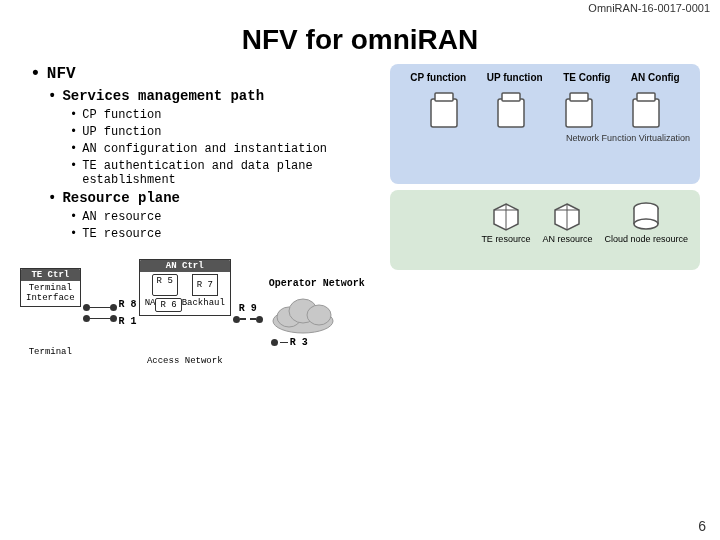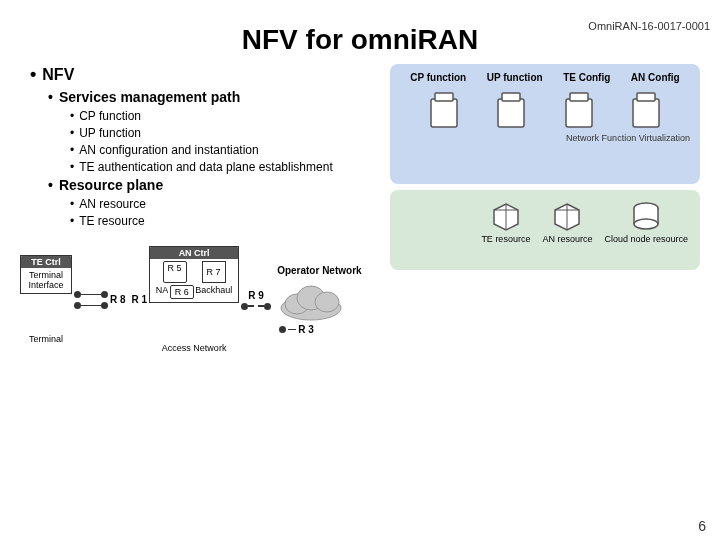--- a/index.html
+++ b/index.html
@@ -7,40 +7,41 @@
       width: 720px;
       height: 540px;
       background: #fff;
       font-family: Arial, sans-serif;
       font-size: 13px;
       overflow: hidden;
       position: relative;
     }
     .doc-id {
       position: absolute;
-      top: 20px;
+      top: 2px;
       right: 10px;
       font-size: 11px;
       color: #333;
     }
     .title {
       text-align: center;
       font-size: 28px;
       font-weight: bold;
       padding-top: 24px;
       padding-bottom: 8px;
     }
     .content-area {
       display: flex;
       padding: 0 20px;
       gap: 10px;
     }
     .left-panel {
       flex: 1;
       min-width: 320px;
+      font-family: Liberation Mono, monospace;
     }
     .right-panel {
       width: 310px;
       display: flex;
       flex-direction: column;
       gap: 6px;
     }
     .bullet-h1 {
       font-size: 16px;
       font-weight: bold;
@@ -240,21 +241,21 @@
           <div style="width:20px; border-top:1.5px solid #333;"></div>
           <span class="dot"></span>
         </div>
         <div style="display:flex; align-items:center;">
           <span class="dot"></span>
           <div style="width:20px; border-top:1.5px solid #333;"></div>
           <span class="dot"></span>
         </div>
       </div>
 
-      <div style="display:flex; flex-direction:row; gap:6px; margin-right: 2px; font-size:10px; font-weight:bold;">
+      <div style="display:flex; flex-direction:column; gap:6px; margin-right: 2px; font-size:10px; font-weight:bold;">
         <div>R 8</div>
         <div>R 1</div>
       </div>
 
       <div class="net-node">
         <div class="node-box" style="min-width:90px;">
           <div class="node-box-header">AN Ctrl</div>
           <div style="display:flex; justify-content:space-around; margin-bottom:2px;">
             <span style="border:1.5px solid #333; padding:1px 4px; font-size:9px; border-radius:2px;">R 5</span>
             <span style="border:1.5px solid #333; padding:5px 4px; font-size:9px; border-radius:0;">R 7</span>

